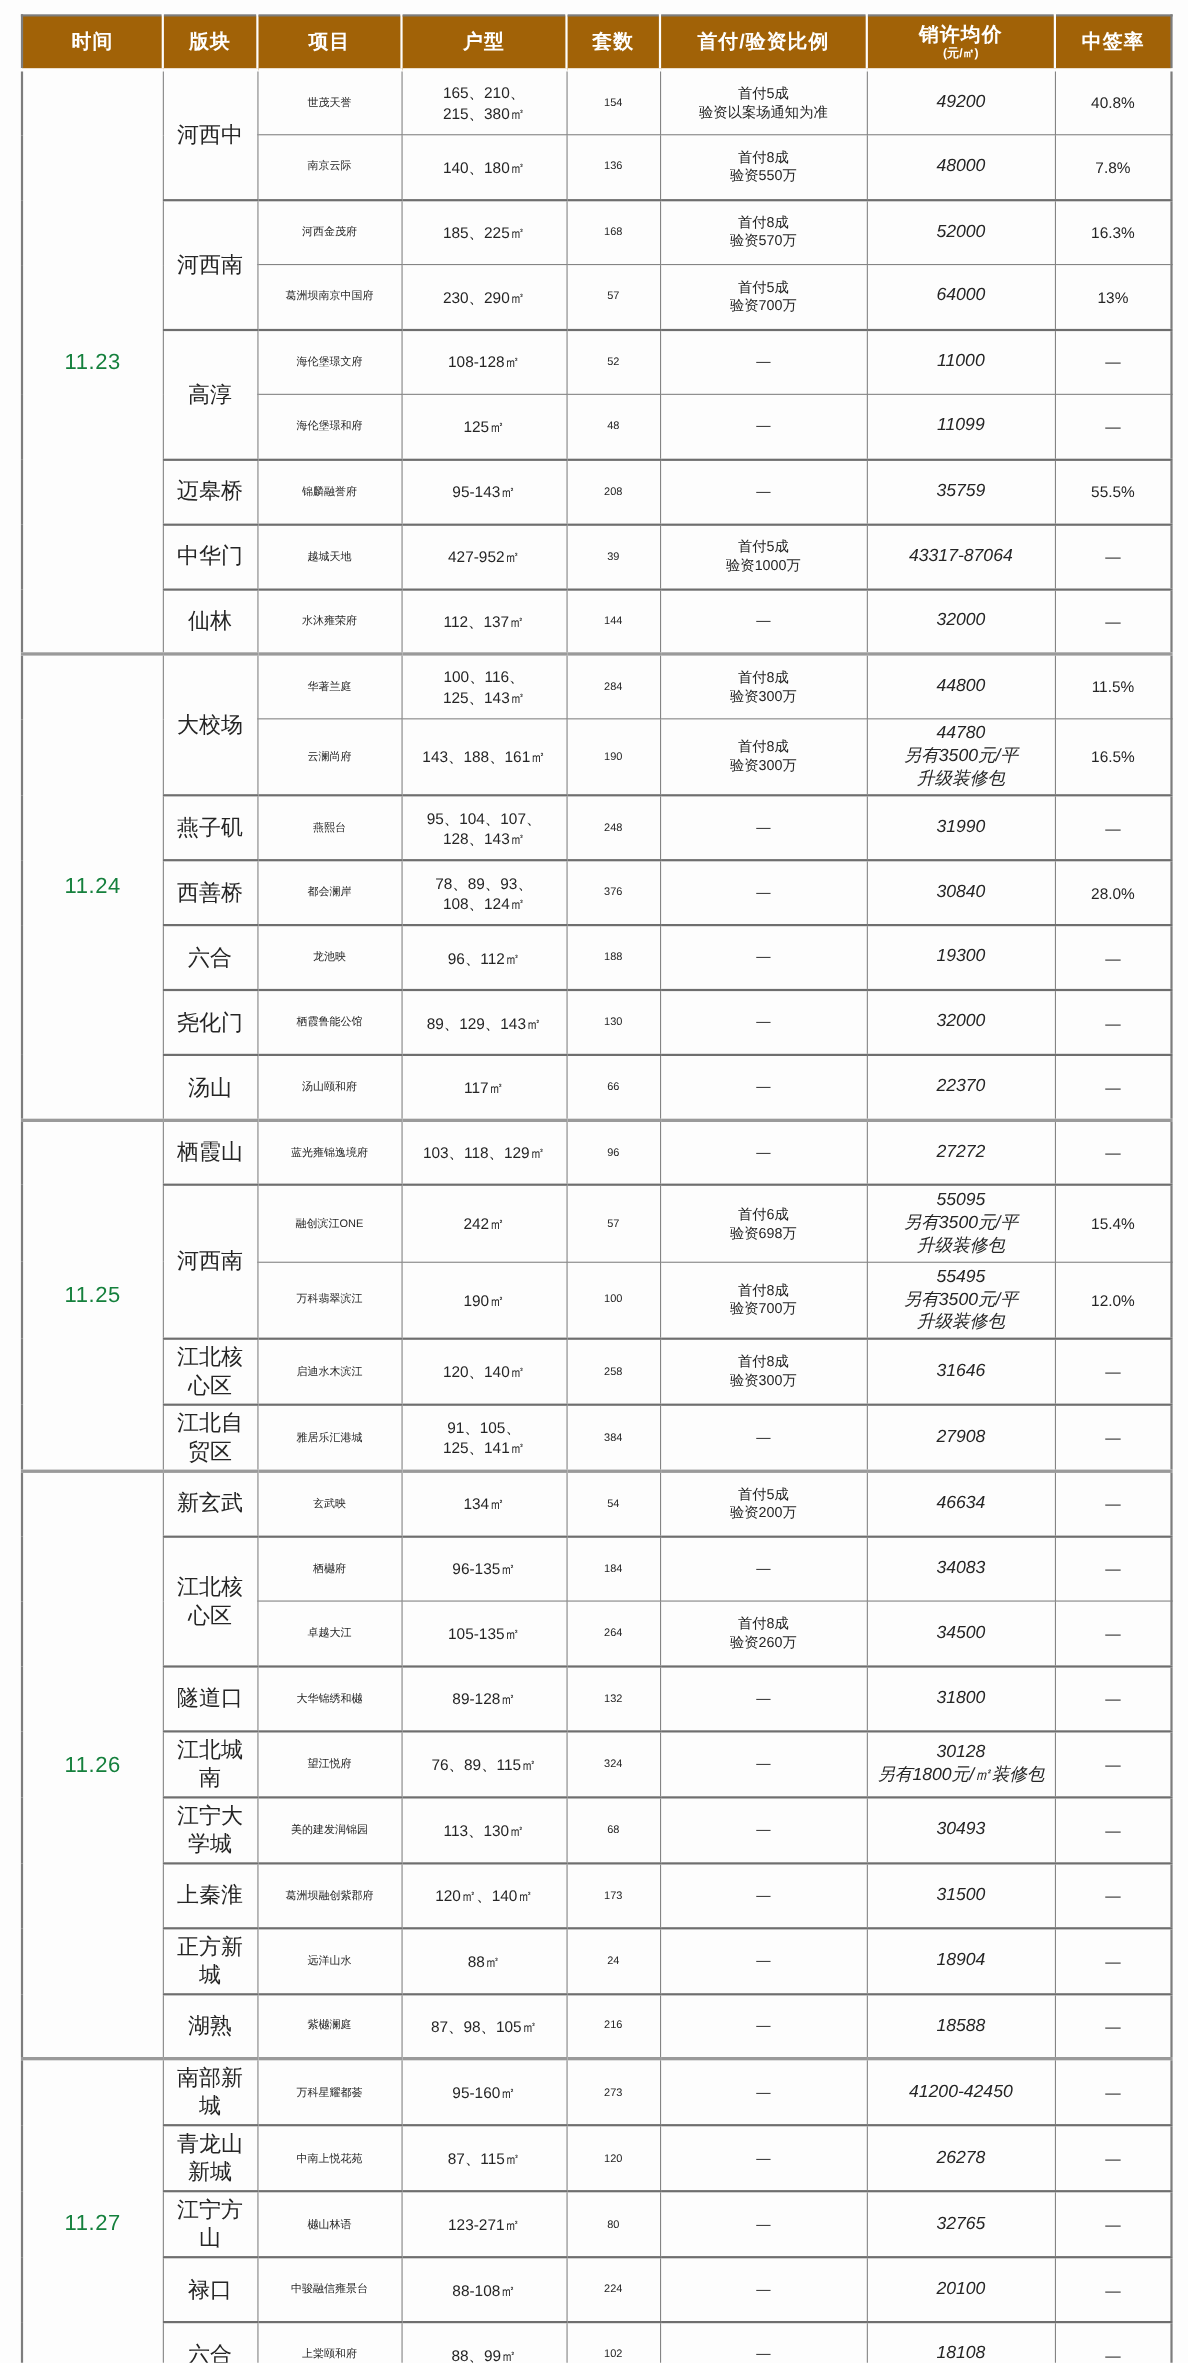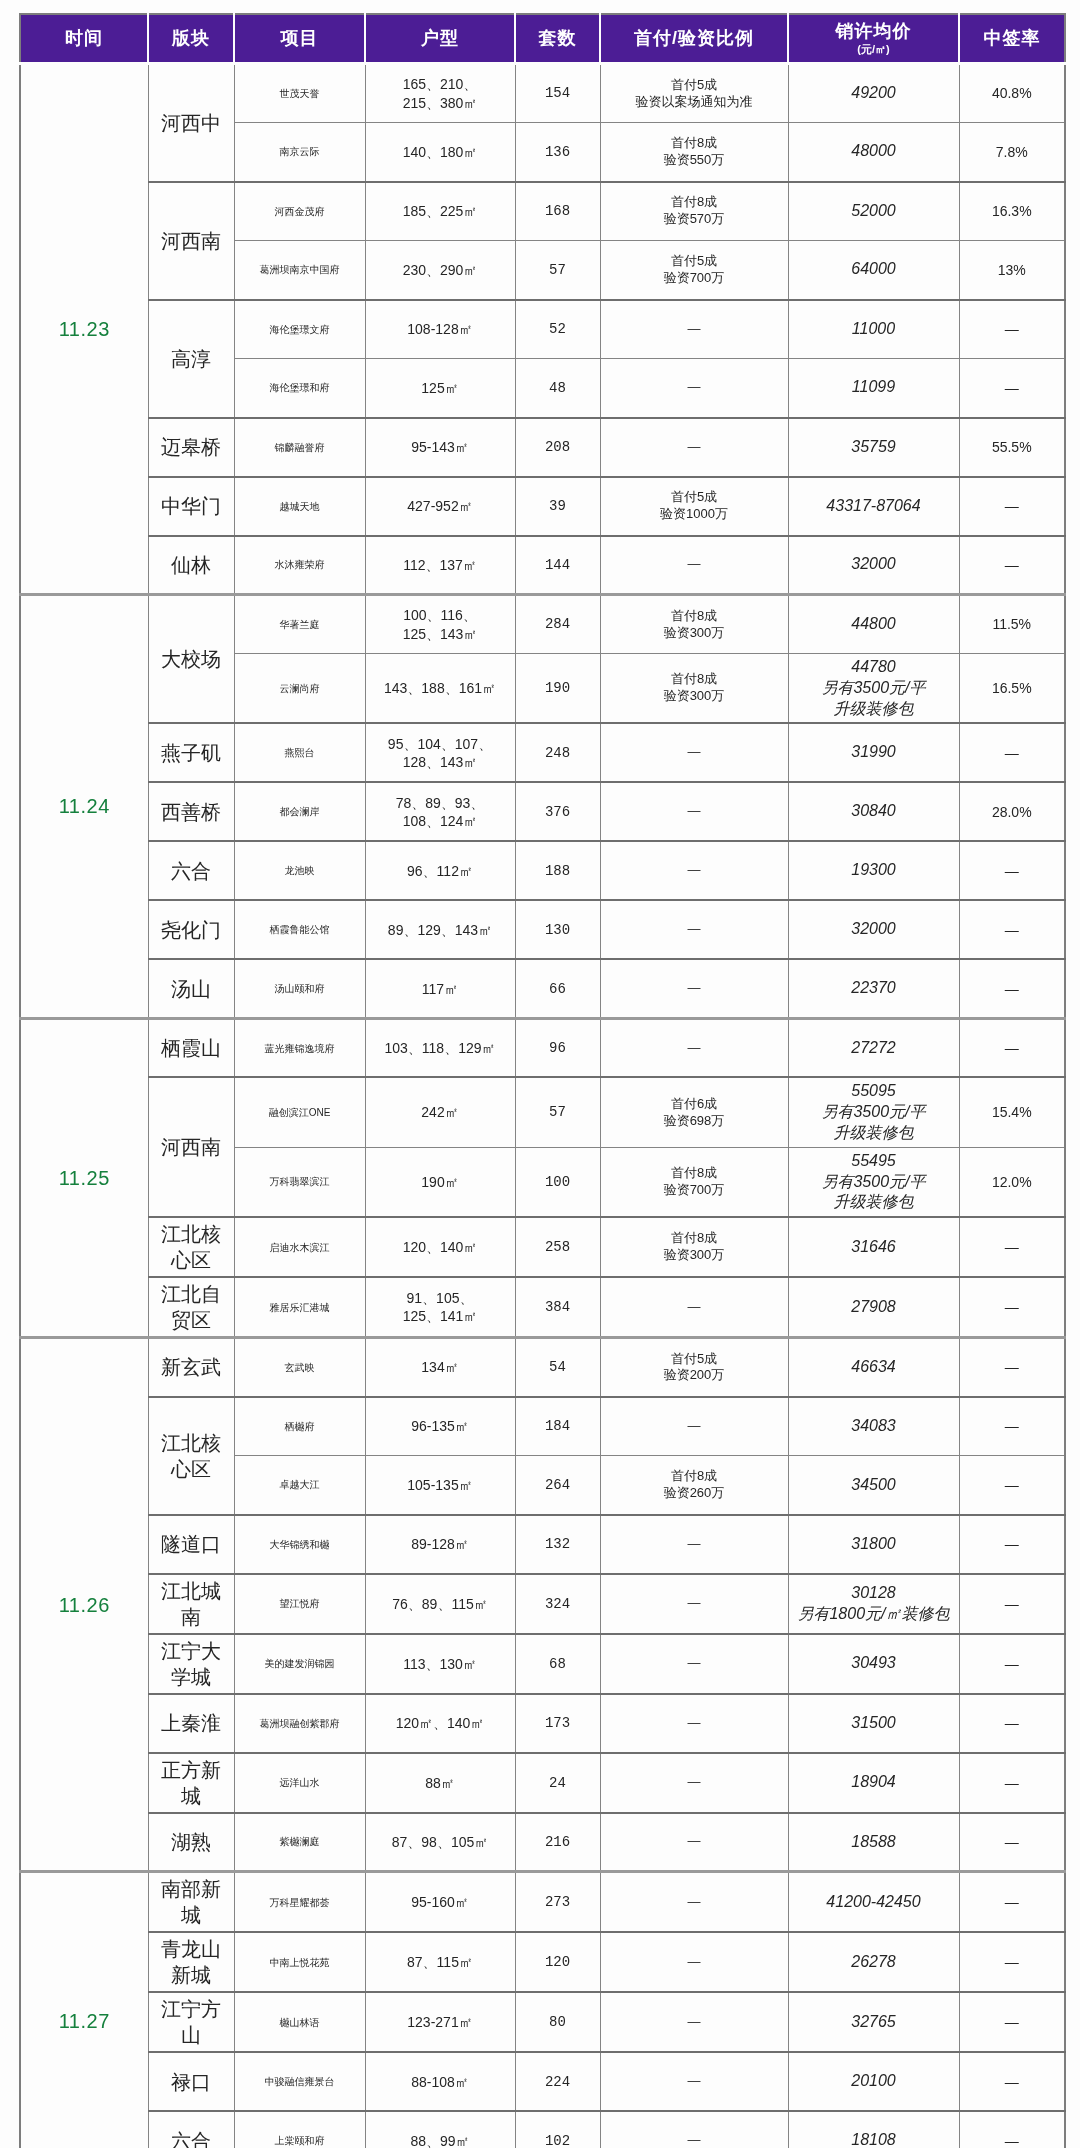--- a/index.html
+++ b/index.html
@@ -18,21 +18,21 @@
   table.listing {
     border-collapse: collapse;
     table-layout: fixed;
     width: 1045px;
     margin-left: 19px;
     border: 2px solid #7d7d7d;
     background: #fdfdfd;
   }
   
   thead th {
-    background: #4c1d95;
+    background: #a16207;
     color: #ffffff;
     font-size: 18px;
     font-weight: bold;
     height: 43px;
     padding: 2px 2px;
     border-bottom: 3px solid #fdfdfd;
     letter-spacing: 1px;
     text-align: center;
     vertical-align: middle;
     line-height: 1.1;
@@ -63,21 +63,21 @@
   tbody tr:first-child td { border-top: none; }
   td.date-cell {
     font-size: 20px;
     font-weight: 500;
     color: #15803d;
     letter-spacing: 0.5px;
   }
   td.district-cell { font-size: 20px; }
   td.project-cell  { font-size: 10px; }
   td.unit-cell     { font-size: 14px; }
-  td.count-cell    { font-size: 14px; font-family: Liberation Mono, monospace; }
+  td.count-cell    { font-size: 10px; }
   td.payment-cell  { font-size: 13px; }
   td.price-cell    { font-size: 16px; font-style: italic; }
   td.rate-cell     { font-size: 14px; }
 </style>
 </head>
 <body>
 
 <div class="page">
   <table class="listing">
     <colgroup>

